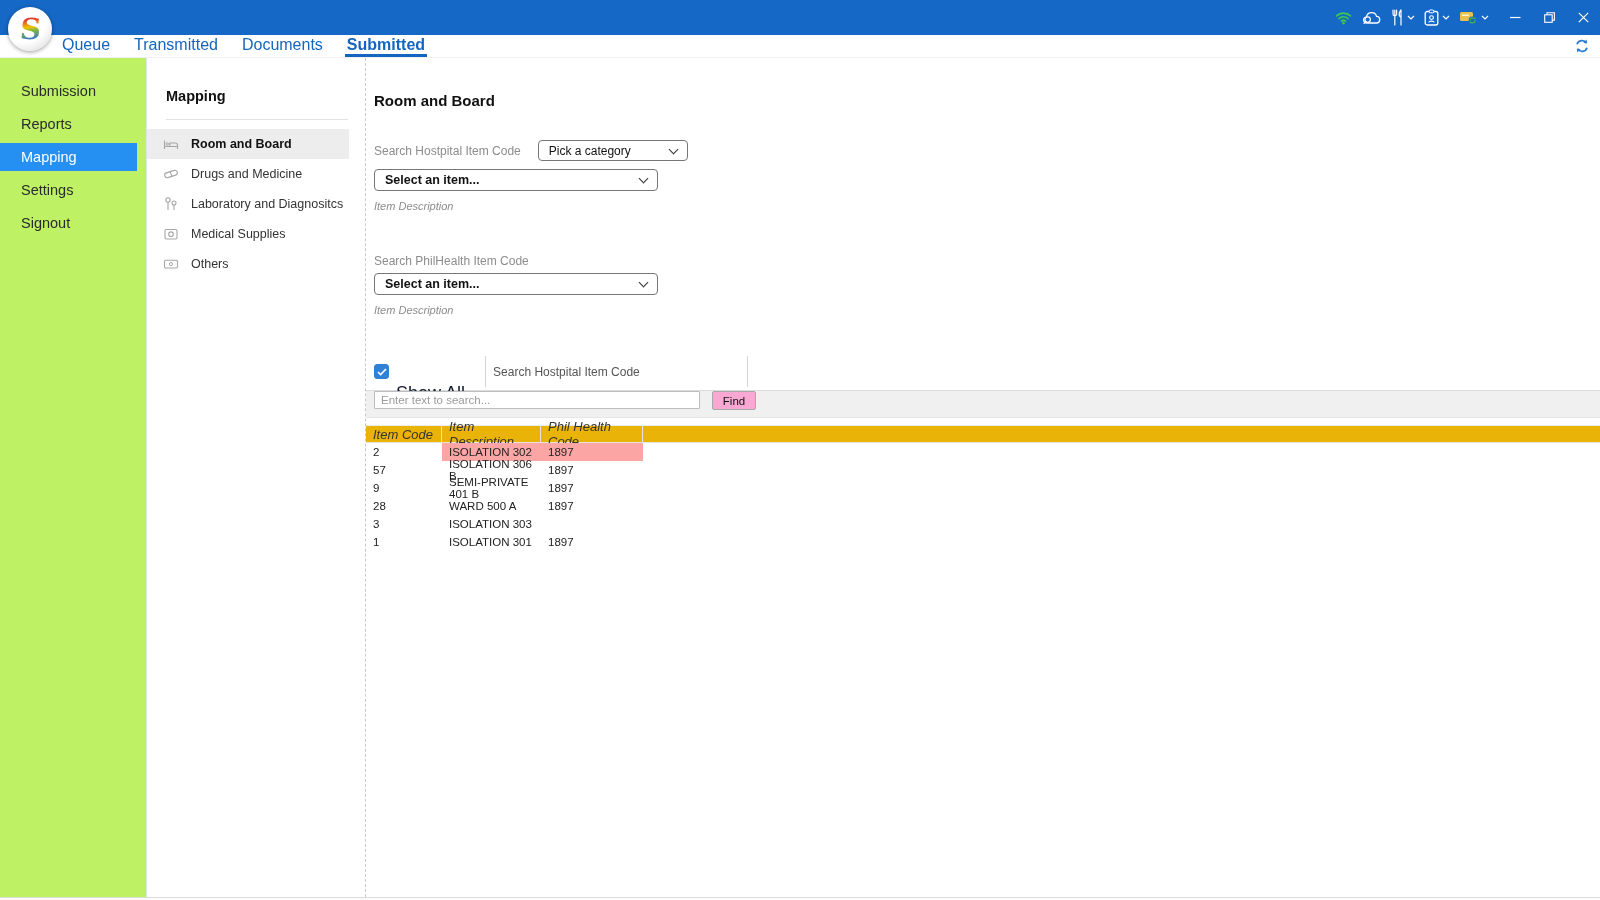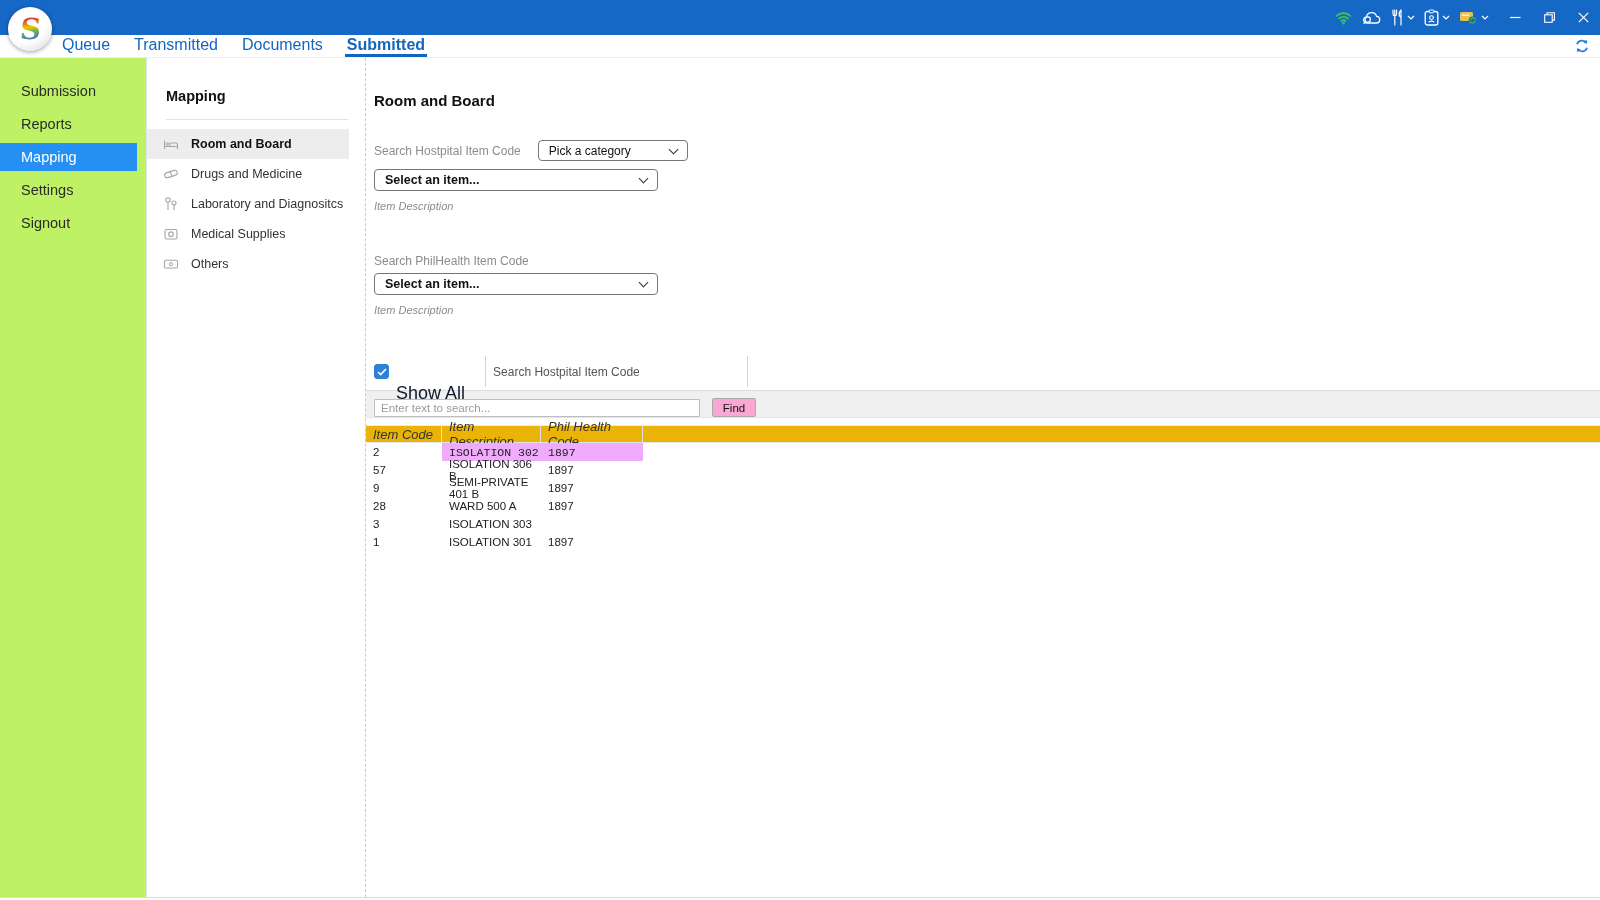--- a/index.html
+++ b/index.html
@@ -60,38 +60,38 @@
   .ph-label { margin-top:42px; }
 
   .filter-row { display:flex; align-items:center; margin-top:40px; height:31px; }
   .checkbox { width:15px; height:15px; background:#2f81d6; border:1px solid #2f81d6; border-radius:3px;
     display:flex; align-items:center; justify-content:center; flex:none; }
   .show-all-label { font-size:18px; color:#0f172a; margin-left:7px;margin-top:44px; }
   .filter-tab { border-left:1px solid #d4d4d4; border-right:1px solid #d4d4d4; height:31px; width:263px;
     display:flex; align-items:center; padding-left:7px; margin-left:20px; font-size:12px; color:#555; }
 
   .search-band { margin-top:3px; height:28px; background:#f0f0f0; border-top:1px solid #dcdcdc;
-    border-bottom:1px solid #e6e6e6; display:flex; align-items:flex-end; padding-left:8px; }
+    border-bottom:1px solid #e6e6e6; display:flex; align-items:flex-start; padding-left:8px; }
   .search-input { width:326px; height:18px; border:1px solid #bdbdbd; background:#fff; font-size:11.5px;
     padding:0 6px; color:#333; font-family:inherit; border-radius:1px; }
   .search-input::placeholder { color:#9b9b9b; }
   .find-btn { margin-left:12px; width:44px; height:19px; background:#f9a8d4; border:1px solid #a9a9a9;
     border-radius:2px; font-size:11.5px; color:#111; display:flex; align-items:center; justify-content:center; }
 
   .grid { margin-top:7px; }
   .thead { display:flex; height:18px; background:#eab308; border-top:1px solid #ececec;
     border-bottom:1px solid #e4e4e4; font-size:13px; color:#333;font-style:italic; }
   .th { display:flex; align-items:center; padding-left:7px; border-right:1px solid #e2e2e2; height:100%; }
   .col-code { width:76px; flex:none; }
   .col-desc { width:99px; flex:none; }
   .col-phil { width:102px; flex:none; }
   .th-fill { flex:1; border-right:none; }
   .trow { display:flex; height:18px; font-size:11.5px; color:#222; }
   .td { display:flex; align-items:center; padding-left:7px; height:100%; }
-  .trow.selected .hl { background:#f0abfc;font-family:Liberation Mono, monospace; }
+  .trow.selected .hl { background:#fca5a5; }
 
   .bottom-strip { height:3px; border-top:1px solid #dcdcdc; background:#fcfcfc; }
 </style>
 </head>
 <body>
 
 <div class="titlebar">
   <div class="titlebar-right">
     <span class="status-ico">
       <svg width="17" height="14" viewBox="0 0 17 14">

